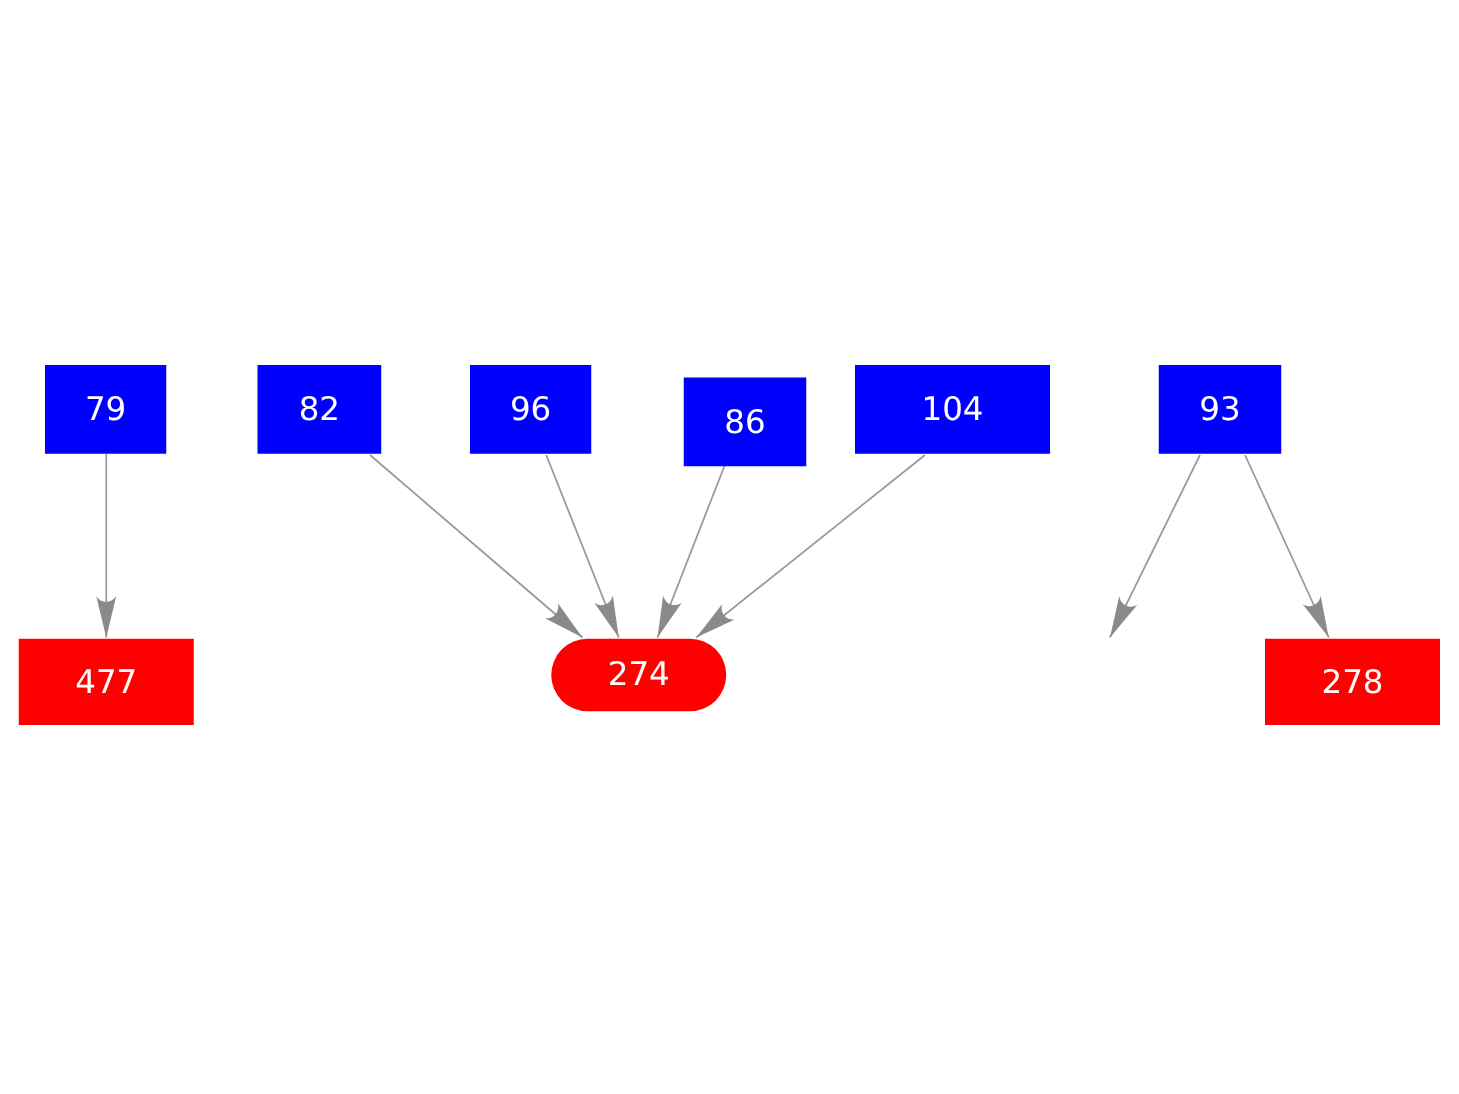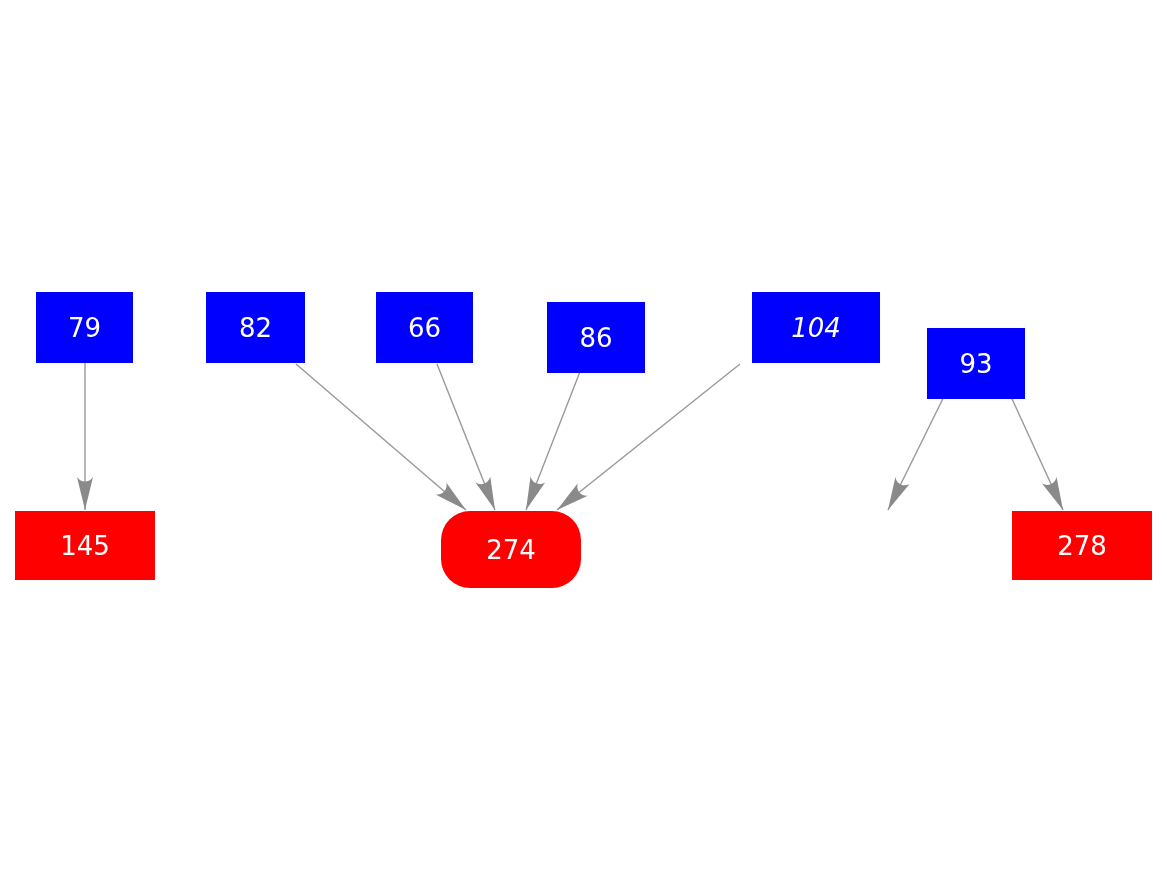--- a/index.html
+++ b/index.html
@@ -42,24 +42,24 @@
     line-height: 1;
     user-select: none;
   }
   .node.source { background: var(--source-node, #0000ff); }
   .node.target { background: var(--target-node, #ff0000); }
 
   .n79  { left: 36px;   top: 292px; width: 97px;  height: 71px; }
   .n82  { left: 206px;  top: 292px; width: 99px;  height: 71px; text-align: right; }
   .n85  { left: 376px;  top: 292px; width: 97px;  height: 71px; }
   .n86  { left: 547px;  top: 302px; width: 98px;  height: 71px; }
-  .n104 { left: 752px;  top: 292px; width: 128px; height: 71px; font-style: italic; }
-  .n93  { left: 927px;  top: 292px; width: 98px;  height: 71px; margin-top: 36px; }
+  .n104 { left: 684px;  top: 292px; width: 156px; height: 71px; }
+  .n93  { left: 927px;  top: 292px; width: 98px;  height: 71px; }
   .n267 { left: 15px;   top: 511px; width: 140px; height: 69px; }
-  .n274 { left: 441px;  top: 511px; width: 140px; height: 77px; border-radius: 29px; }
+  .n274 { left: 441px;  top: 511px; width: 140px; height: 58px; border-radius: 29px; }
   .n277 { left: 802px;  top: 511px; width: 140px; height: 69px; }
   .n278 { left: 1012px; top: 511px; width: 140px; height: 69px; }
 </style>
 </head>
 <body>
 
 <div class="stage">
 
   <svg class="edge-layer" width="1167" height="875" viewBox="0 0 1167 875" xmlns="http://www.w3.org/2000/svg">
     <defs>
@@ -71,21 +71,21 @@
     <line x1="296" y1="364" x2="466" y2="510" marker-end="url(#arrowhead)"></line>
     <line x1="437" y1="364" x2="495" y2="510" marker-end="url(#arrowhead)"></line>
     <line x1="583" y1="364" x2="526" y2="510" marker-end="url(#arrowhead)"></line>
     <line x1="740" y1="364" x2="557" y2="510" marker-end="url(#arrowhead)"></line>
     <line x1="960" y1="364" x2="888" y2="510" marker-end="url(#arrowhead)"></line>
     <line x1="996" y1="364" x2="1063" y2="510" marker-end="url(#arrowhead)"></line>
   </svg>
 
   <div class="node source n79">79</div>
   <div class="node source n82">82</div>
-  <div class="node source n85">66</div>
+  <div class="node source n85">96</div>
   <div class="node source n86">86</div>
   <div class="node source n104">104</div>
   <div class="node source n93">93</div>
-  <div class="node target n267">145</div>
+  <div class="node target n267">477</div>
   <div class="node target n274">274</div>
   <div class="node target n278">278</div>
 
 </div>
 
 </body></html>

